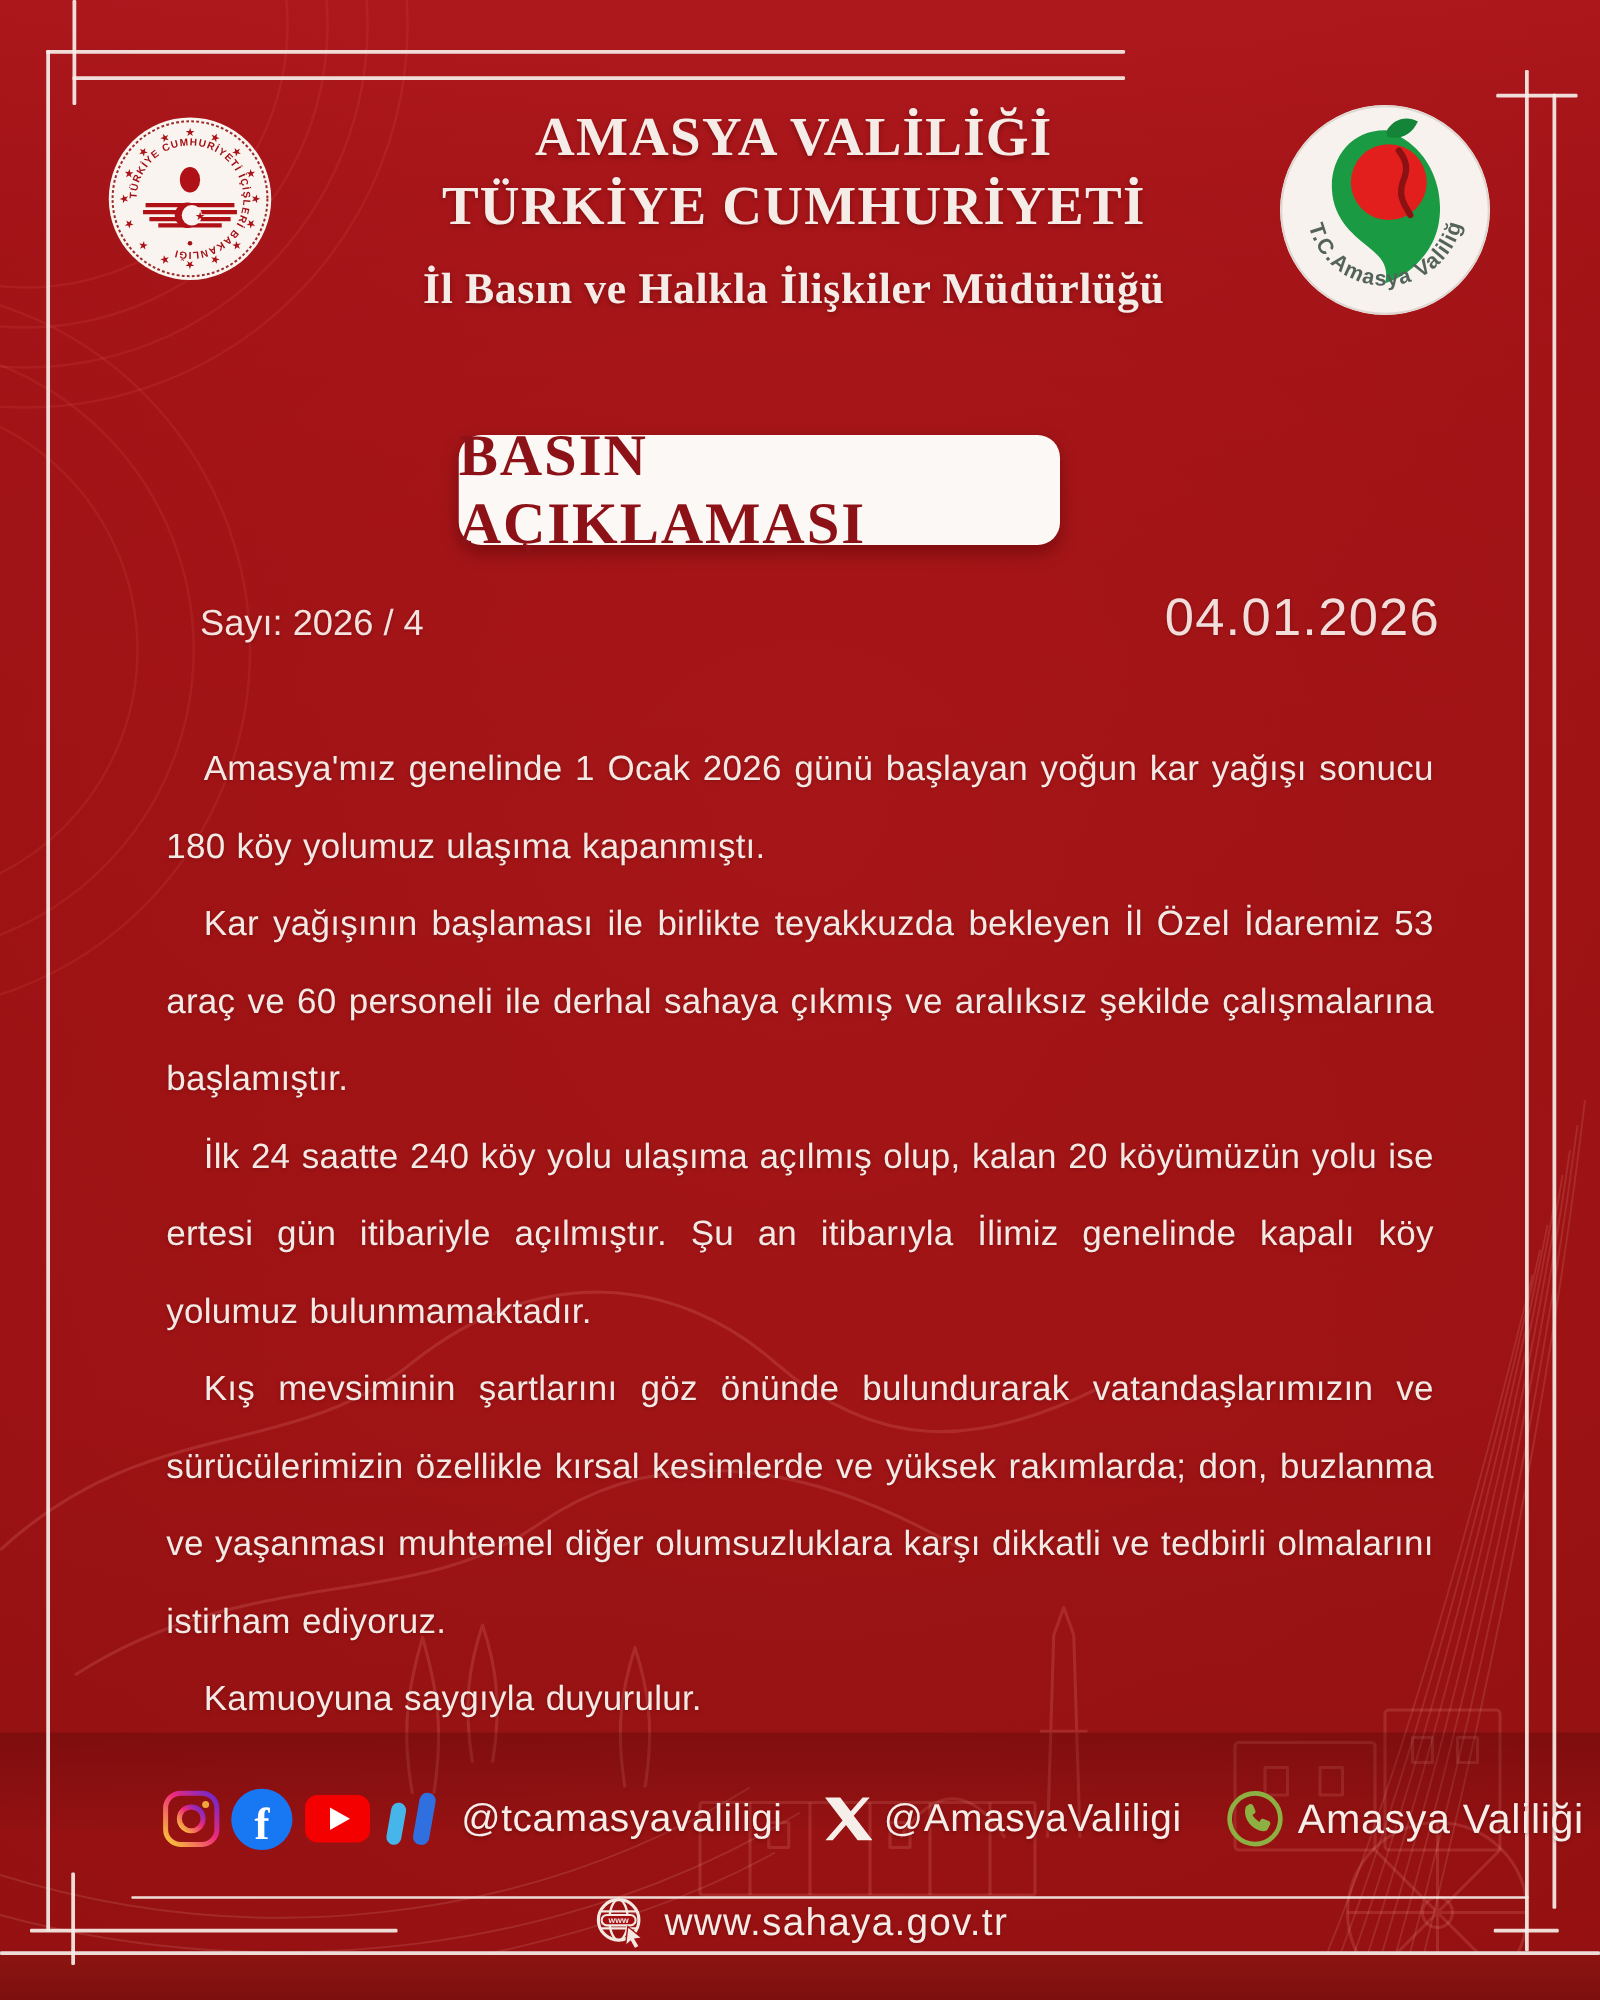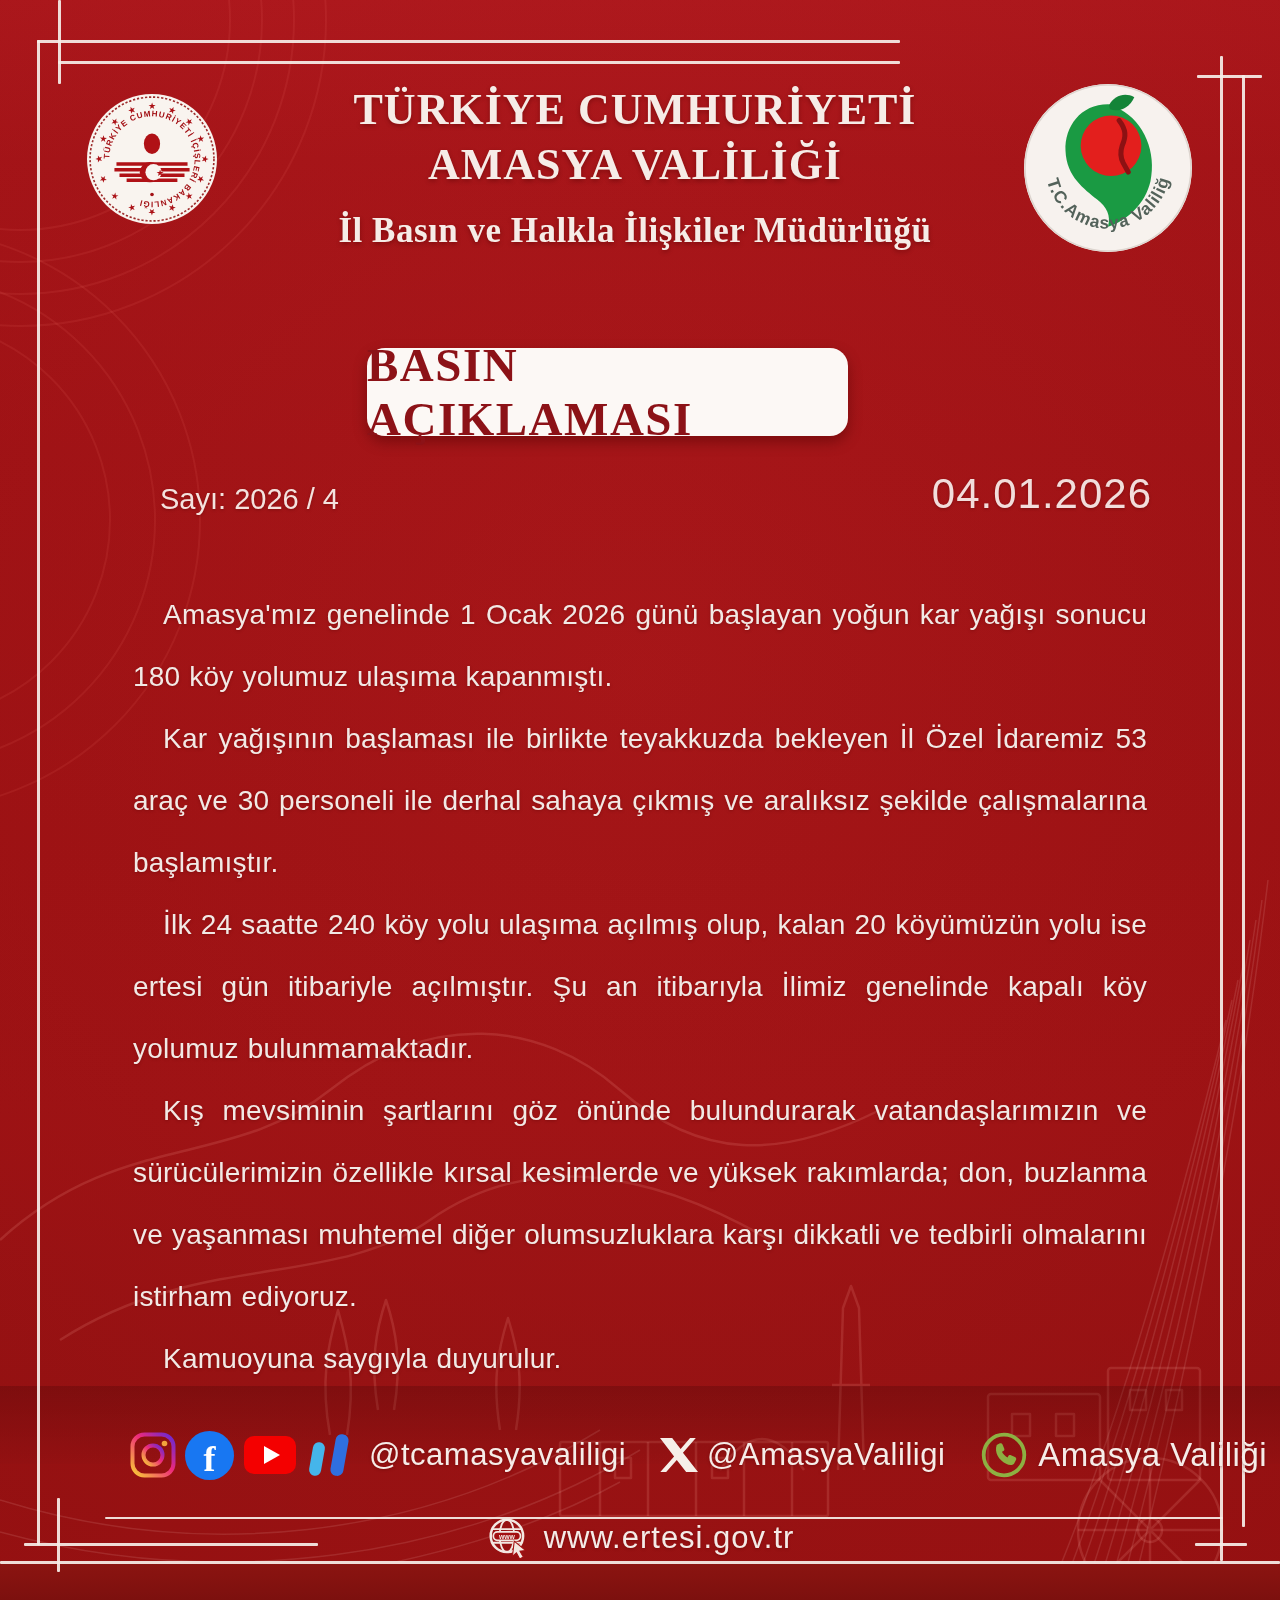--- a/index.html
+++ b/index.html
@@ -156,22 +156,22 @@
       <ellipse cx="65" cy="50" rx="8" ry="10" fill="#b01116"></ellipse>
       <path d="M30 70 h70 M28 75.5 h74 M33 81 h64 M40 86 h50" stroke="#b01116" stroke-width="3.4"></path>
       <circle cx="63" cy="78" r="10" fill="#b01116"></circle>
       <circle cx="66.5" cy="78" r="8" fill="#f9f4ef"></circle>
       <text x="73" y="81.5" font-size="9" fill="#b01116" text-anchor="middle">★</text>
       <circle cx="65" cy="100" r="1.8" fill="#a31116"></circle>
     </svg>
   </div>
 
   <div class="header-text">
+    <div class="title-main">AMASYA VALİLİĞİ</div>
     <div class="title-main">TÜRKİYE CUMHURİYETİ</div>
-    <div class="title-main">AMASYA VALİLİĞİ</div>
     <div class="subtitle">İl Basın ve Halkla İlişkiler Müdürlüğü</div>
   </div>
 
   <div class="logo-right">
     <svg width="172" height="176" viewBox="0 0 170 170">
       <circle cx="85" cy="85" r="83" fill="#f7f2ee"></circle>
       <circle cx="85" cy="85" r="82" fill="none" stroke="#ddd5cf" stroke-width="1.5"></circle>
       <path d="M85 22 C 58 22 42 44 43 68 C 44 94 62 106 74 116 C 84 124 88 132 85 143
                C 104 137 122 120 127 98 C 133 70 121 40 97 27 C 93 24 89 22 85 22 Z" fill="#1a9a43"></path>
       <path d="M86 23 C 91 13 102 10 111 15 C 106 26 96 30 87 27 Z" fill="#148438"></path>
@@ -186,21 +186,21 @@
 
   <div class="banner">
     <span>BASIN AÇIKLAMASI</span>
   </div>
 
   <div class="doc-number">Sayı: 2026 / 4</div>
   <div class="doc-date">04.01.2026</div>
 
   <div class="body-text">
     <p>Amasya'mız genelinde 1 Ocak 2026 günü başlayan yoğun kar yağışı sonucu 180 köy yolumuz ulaşıma kapanmıştı.</p>
-    <p>Kar yağışının başlaması ile birlikte teyakkuzda bekleyen İl Özel İdaremiz 53 araç ve 30 personeli ile derhal sahaya çıkmış ve aralıksız şekilde çalışmalarına başlamıştır.</p>
+    <p>Kar yağışının başlaması ile birlikte teyakkuzda bekleyen İl Özel İdaremiz 53 araç ve 60 personeli ile derhal sahaya çıkmış ve aralıksız şekilde çalışmalarına başlamıştır.</p>
     <p>İlk 24 saatte 240 köy yolu ulaşıma açılmış olup, kalan 20 köyümüzün yolu ise ertesi gün itibariyle açılmıştır. Şu an itibarıyla İlimiz genelinde kapalı köy yolumuz bulunmamaktadır.</p>
     <p>Kış mevsiminin şartlarını göz önünde bulundurarak vatandaşlarımızın ve sürücülerimizin özellikle kırsal kesimlerde ve yüksek rakımlarda; don, buzlanma ve yaşanması muhtemel diğer olumsuzluklara karşı dikkatli ve tedbirli olmalarını istirham ediyoruz.</p>
     <p>Kamuoyuna saygıyla duyurulur.</p>
   </div>
 
   <div class="social-row">
     <span class="icn">
       <svg width="46" height="46" viewBox="0 0 46 46">
         <defs>
           <linearGradient id="ig" x1="0" y1="1" x2="1" y2="0">
@@ -251,16 +251,16 @@
     <span>
       <svg width="46" height="46" viewBox="0 0 44 44">
         <circle cx="20" cy="20" r="15.5" fill="none" stroke="#f3e8e2" stroke-width="2.4"></circle>
         <ellipse cx="20" cy="20" rx="7" ry="15.5" fill="none" stroke="#f3e8e2" stroke-width="1.8"></ellipse>
         <path d="M6 13.5 h28 M6 26.5 h28" stroke="#f3e8e2" stroke-width="1.8" fill="none"></path>
         <rect x="7" y="16.2" width="26" height="8" rx="4" fill="#a30f11" stroke="#f3e8e2" stroke-width="1.6"></rect>
         <text x="20" y="22.6" font-size="6.6" font-weight="bold" fill="#f3e8e2" text-anchor="middle" font-family="Liberation Sans, sans-serif">www</text>
         <path d="M27 25 l11 9 -5.5 0.6 3.2 5.6 -3.4 1.9 -3.2 -5.8 -3.8 3.4 z" fill="#f3e8e2" stroke="#a30f11" stroke-width="1"></path>
       </svg>
     </span>
-    <span class="website">www.ertesi.gov.tr</span>
+    <span class="website">www.sahaya.gov.tr</span>
   </div>
 
 </div>
 
 </body></html>

